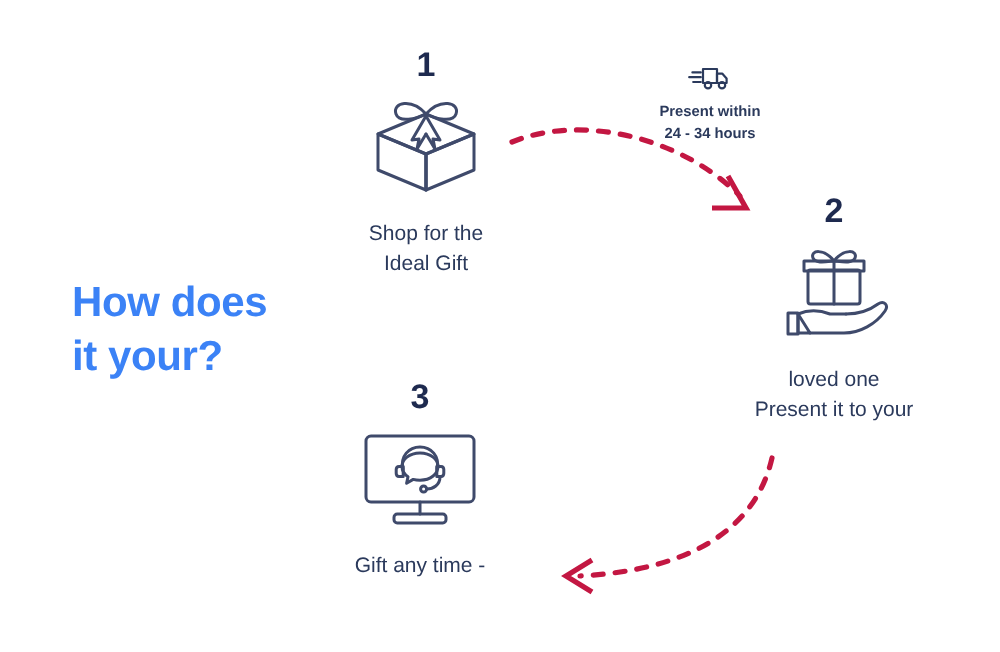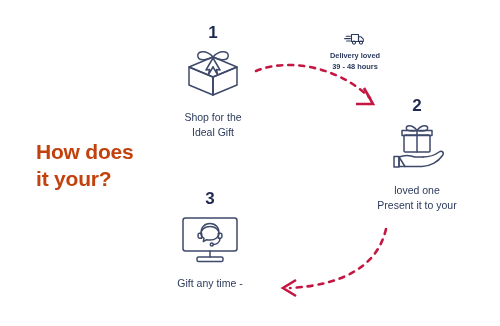--- a/index.html
+++ b/index.html
@@ -19,21 +19,21 @@
     height: 326px;
     background: #ffffff;
   }
 
   
   .heading {
     position: absolute;
     left: 36px;
     top: 139px;
     width: 160px;
-    color: #c2410c;
+    color: #3b82f6;
     font-size: 21px;
     font-weight: bold;
     line-height: 1.28;
     letter-spacing: -0.2px;
   }
   .heading .line {
     display: block;
     white-space: nowrap;
   }
 
@@ -133,22 +133,22 @@
           <path d="M15.5 6.8 h2.6 l2.2 2.4 v2.3 h-4.8 z"></path>
           <circle cx="11" cy="12.6" r="1.6"></circle>
           <circle cx="18" cy="12.6" r="1.6"></circle>
           <path d="M3.2 6.2 h4.2"></path>
           <path d="M1.6 8.6 h5.8"></path>
           <path d="M3.6 11.0 h3.8"></path>
         </g>
       </svg>
     </div>
     <div class="delivery-text">
-      <span class="dline">Delivery loved</span>
-      <span class="dline">39 - 48 hours</span>
+      <span class="dline">Present within</span>
+      <span class="dline">24 - 34 hours</span>
     </div>
   </div>
 
   <div class="step" id="step-1">
     <div class="step-number">1</div>
     <div class="step-icon">
       <svg width="62" height="58" viewBox="0 0 62 58" xmlns="http://www.w3.org/2000/svg">
         <g fill="none" stroke="#3f4a6b" stroke-width="1.5" stroke-linecap="round" stroke-linejoin="round">
 
           <path d="M7 22 L31 32 L55 22 L31 12 Z"></path>

